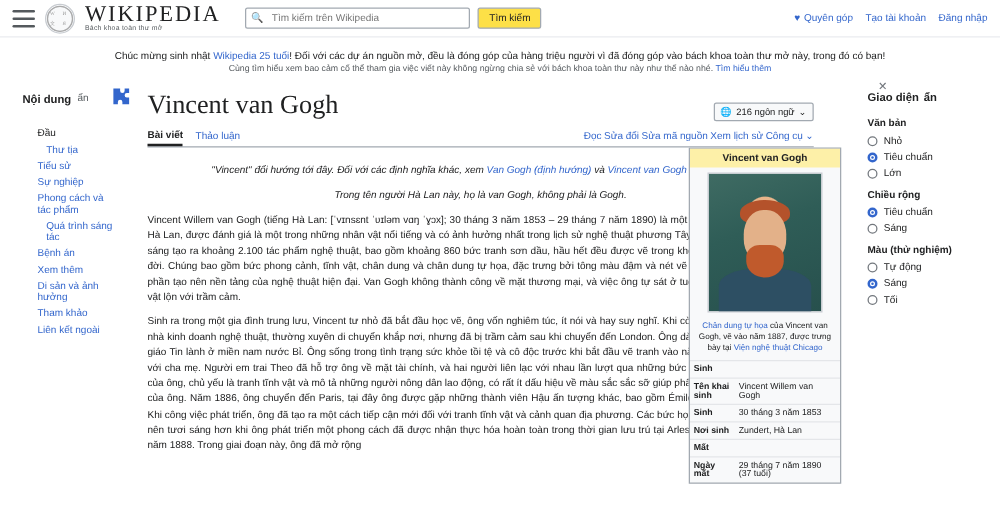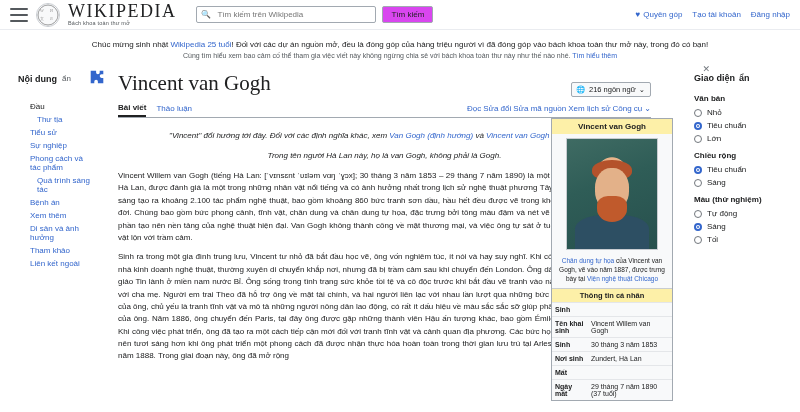--- a/index.html
+++ b/index.html
@@ -29,21 +29,21 @@
   .wmark .w2 { font-size:5.5px; color:#54595d; letter-spacing:.2px; }
   .searchwrap { display:flex; align-items:center; gap:6px; margin-left:12px; }
   .searchbox {
     width:180px; height:17px; border:1px solid #a2a9b1; border-radius:2px;
     display:flex; align-items:center; padding:0 4px; gap:4px; background:#fff;
   }
   .searchbox input { border:0; outline:0; font-size:8px; width:100%; color:#72777d; font-family:inherit; background:transparent; }
   .sicon { color:#72777d; font-size:8px; }
   .searchbtn {
     height:17px; padding:0 8px; border:1px solid #a2a9b1; border-radius:2px;
-    background:#d946ef; font-size:8px; color:#202122; display:flex; align-items:center; cursor:pointer;
+    background:#fde047; font-size:8px; color:#202122; display:flex; align-items:center; cursor:pointer;
   }
   .hright { margin-left:auto; display:flex; align-items:center; gap:10px; font-size:8px; }
   .donate { color:#3366cc; display:flex; align-items:center; gap:3px; }
   .heart { color:#3366cc; font-size:8px; }
 
   
   .banner { text-align:center; padding:10px 60px 8px; position:relative; }
   .banner .b1 { font-size:8px; }
   .banner .b2 { font-size:7px; color:#54595d; margin-top:3px; }
   .banner .bclose { position:absolute; right:90px; top:34px; color:#72777d; font-size:9px; cursor:pointer; }
@@ -289,21 +289,20 @@
       <div class="portrait">
         <span class="coat"></span>
           <span class="hair"></span>
           <span class="face"></span>
           <span class="beard"></span>
       </div>
     </div>
     <div class="ib-cap">
       <span class="lnk">Chân dung tự họa</span><span> của Vincent van Gogh, vẽ vào năm 1887, được trưng bày tại </span><span class="lnk">Viện nghệ thuật Chicago</span>
     </div>
-    <div class="ib-sec">Thông tin cá nhân</div>
 
     <div class="ib-row">
       <div class="ib-k">Sinh</div>
       <div class="ib-v"></div>
     </div>
     <div class="ib-row">
       <div class="ib-k">Tên khai sinh</div>
       <div class="ib-v">Vincent Willem van Gogh</div>
     </div>
     <div class="ib-row">

